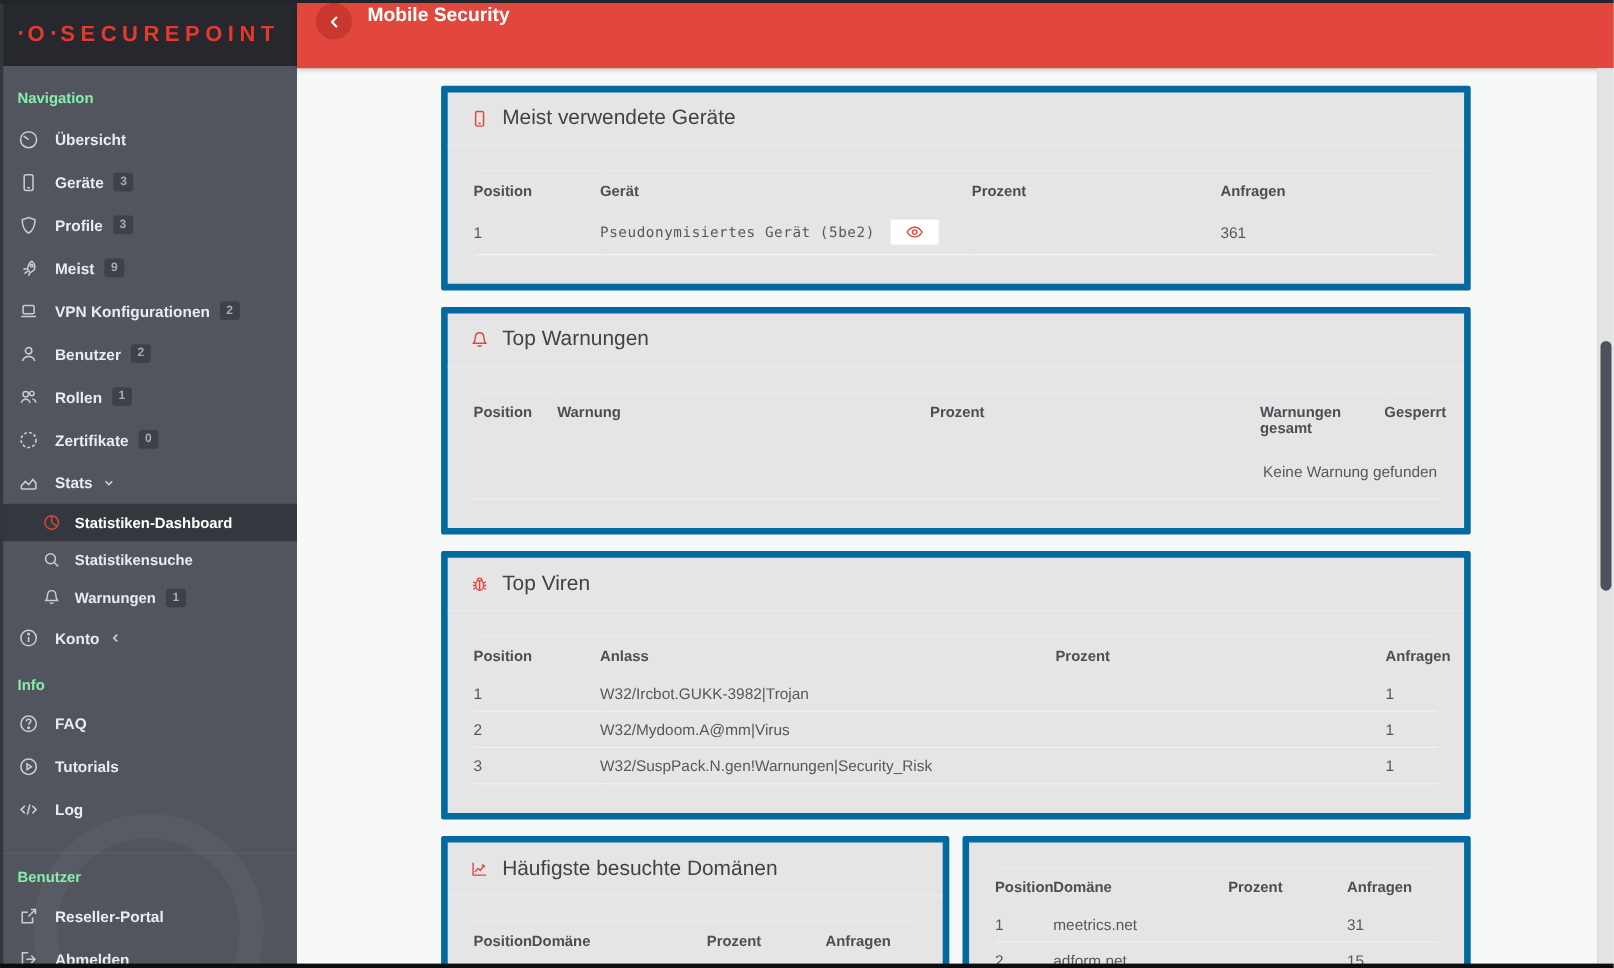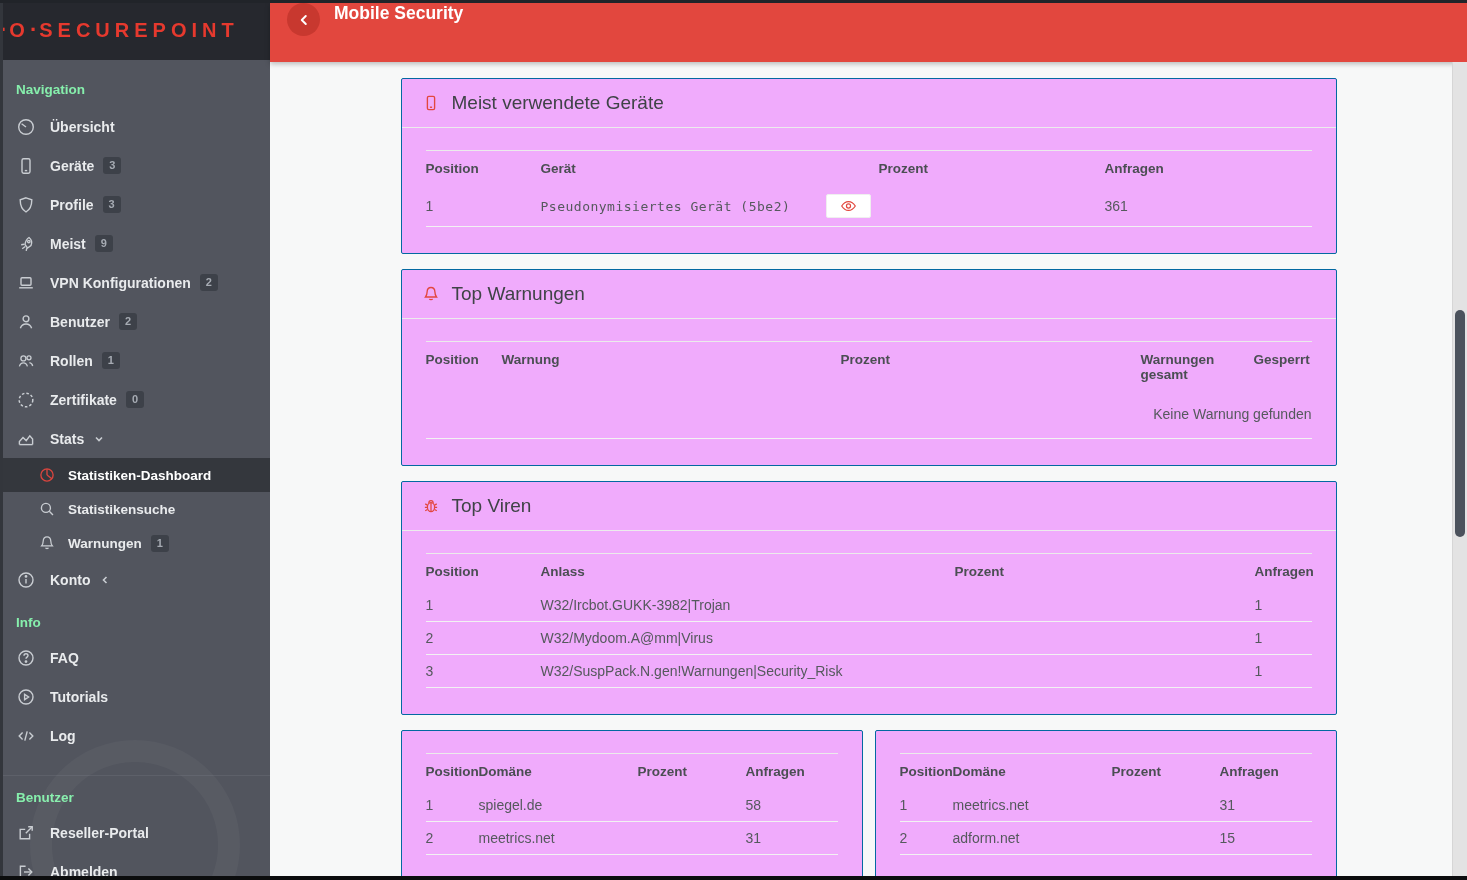--- a/index.html
+++ b/index.html
@@ -5,21 +5,21 @@
   * { margin:0; padding:0; box-sizing:border-box; }
   html,body { width:1467px; height:880px; overflow:hidden; font-family:"Liberation Sans", sans-serif; background:#f7f8f8; }
 
   
   .frame-top   { position:absolute; top:0; left:0; width:1467px; height:3px; background:#212429; z-index:60; }
   .frame-bottom{ position:absolute; bottom:0; left:0; width:1467px; height:4px; background:#0c0d0e; z-index:60; }
   .frame-left  { position:absolute; top:0; left:0; width:3px; height:880px; background:#33363c; z-index:55; }
 
   
   .sidebar { position:absolute; left:0; top:0; width:270px; height:880px; background:#52555e; z-index:20; overflow:hidden; }
-  .logo-area { height:60px; background:#26282e; display:flex; align-items:center; }
+  .logo-area { height:60px; background:#26282e; display:flex; align-items:center; justify-content:center; }
   .logo { color:#e6392e; font-weight:bold; font-size:20px; letter-spacing:5px; white-space:nowrap; }
   .logo .dot { font-size:22px; letter-spacing:2px; }
   .nav-section-label { padding:22px 16px 10px; color:#86efac; font-size:13.5px; font-weight:700; }
   .nav-section-label.info-lbl { padding-top:16px; padding-bottom:8px; }
   .nav-section-label.ben-lbl { padding-top:14px; padding-bottom:8px; }
   .nav-item { height:39px; display:flex; align-items:center; padding:0 16px; cursor:pointer; color:#e9ebed; }
   .nav-item .nav-icon { width:20px; height:20px; margin-right:14px; color:#c9cdd2; flex:0 0 auto; display:flex; align-items:center; justify-content:center; }
   .nav-item .nav-label { font-size:14px; font-weight:700; white-space:nowrap; }
   .nav-badge { margin-left:9px; background:#3d4149; color:#a6abb3; font-size:11px; font-weight:700; padding:2px 6px; border-radius:3px; line-height:13px; }
   .nav-chevron { margin-left:9px; color:#c9cdd2; display:flex; align-items:center; }
@@ -33,31 +33,31 @@
   .sidebar-watermark { position:absolute; left:30px; bottom:-70px; width:210px; height:210px; border:22px solid rgba(255,255,255,0.035); border-radius:50%; pointer-events:none; }
 
   
   .topbar { position:absolute; left:270px; top:3px; width:1197px; height:59px; background:#e2473e; z-index:30; display:flex; box-shadow:0 2px 5px rgba(0,0,0,0.25); }
   .back-btn { width:33px; height:33px; border-radius:50%; background:#c8382f; margin-left:17px; display:flex; align-items:center; justify-content:center; cursor:pointer; border:none; }
   .topbar-title { color:#ffffff; font-size:17.5px; font-weight:700; margin-left:14px; }
 
   
   .content { position:absolute; left:270px; top:62px; width:1197px; height:818px; overflow:hidden; background:#f7f8f8; }
   .cards-wrap { width:936px; margin:16px auto 0; }
-  .card { background:#f0abfc; border:1px solid #0369a1; border-radius:2px; margin-bottom:15px; }
+  .card { background:#e5e5e5; border:6px solid #0369a1; border-radius:2px; margin-bottom:15px; }
   .card-header { padding:13px 20px; border-bottom:1px solid #ececec; display:flex; align-items:center; }
   .card-header .card-icon { width:19px; height:19px; color:#e2473e; margin-right:11px; display:flex; align-items:center; justify-content:center; }
   .card-title { font-size:19px; color:#3f4347; }
   .card-body { padding:22px 24px 26px; }
   table { width:100%; border-collapse:collapse; table-layout:fixed; }
   th { text-align:left; font-size:13.5px; font-weight:700; color:#4b4e53; padding:10px 8px 10px 0; border-top:1px solid #ebebeb; vertical-align:top; }
   td { font-size:14px; color:#55595d; padding:8px 8px 8px 0; border-bottom:1px solid #f2f2f2; vertical-align:middle; }
   .empty-row { font-size:14px; color:#55595d; padding:14px 0 16px; border-bottom:1px solid #f2f2f2;text-align:right; }
   .mono { font-family:"DejaVu Sans Mono", monospace; font-size:13px; letter-spacing:0.5px; }
-  .device-cell { display:flex; align-items:center;justify-content:space-between; }
+  .device-cell { display:flex; align-items:center; }
   .eye-btn { margin-left:14px; border:1px solid #efefef; border-radius:2px; background:#fff; padding:4px 13px; display:inline-flex; align-items:center; cursor:pointer; color:#e2473e; }
   .bar-track { height:5px; background:#d9d9d9; border-radius:3px; }
   .bar-fill { height:5px; background:#e2473e; border-radius:3px; width:0; }
   .track-dev { width:208px; background:transparent; }
   .track-vir { width:285px; }
   .track-dom { width:92px; }
   .bottom-row { display:flex; gap:12px; }
   .bottom-row .card { width:462px; margin-bottom:0; }
   .bottom-row .card-body { padding:22px 24px 26px; }
 
@@ -439,20 +439,30 @@
               <td>1</td>
             </tr>
           </tbody>
         </table>
       </div>
     </div>
 
     <div class="bottom-row">
 
       <div class="card">
+        <div class="card-header">
+          <span class="card-icon">
+              <svg width="18" height="18" viewBox="0 0 20 20" fill="none" stroke="currentColor" stroke-width="1.4">
+                <path d="M3.4 3.8 V16.2 H16.6"></path>
+                <path d="M5.4 13 L8.4 9.4 L10.8 11.4 L14.6 6.2"></path>
+                <path d="M14.6 6.2 h-2.4 M14.6 6.2 v2.4"></path>
+              </svg>
+            </span>
+          <span class="card-title">Häufigste besuchte Domänen</span>
+        </div>
         <div class="card-body">
           <table>
             <colgroup>
                 <col style="width:53px">
                 <col style="width:159px">
                 <col style="width:108px">
                 <col>
               </colgroup>
             <thead>
                 <tr>

